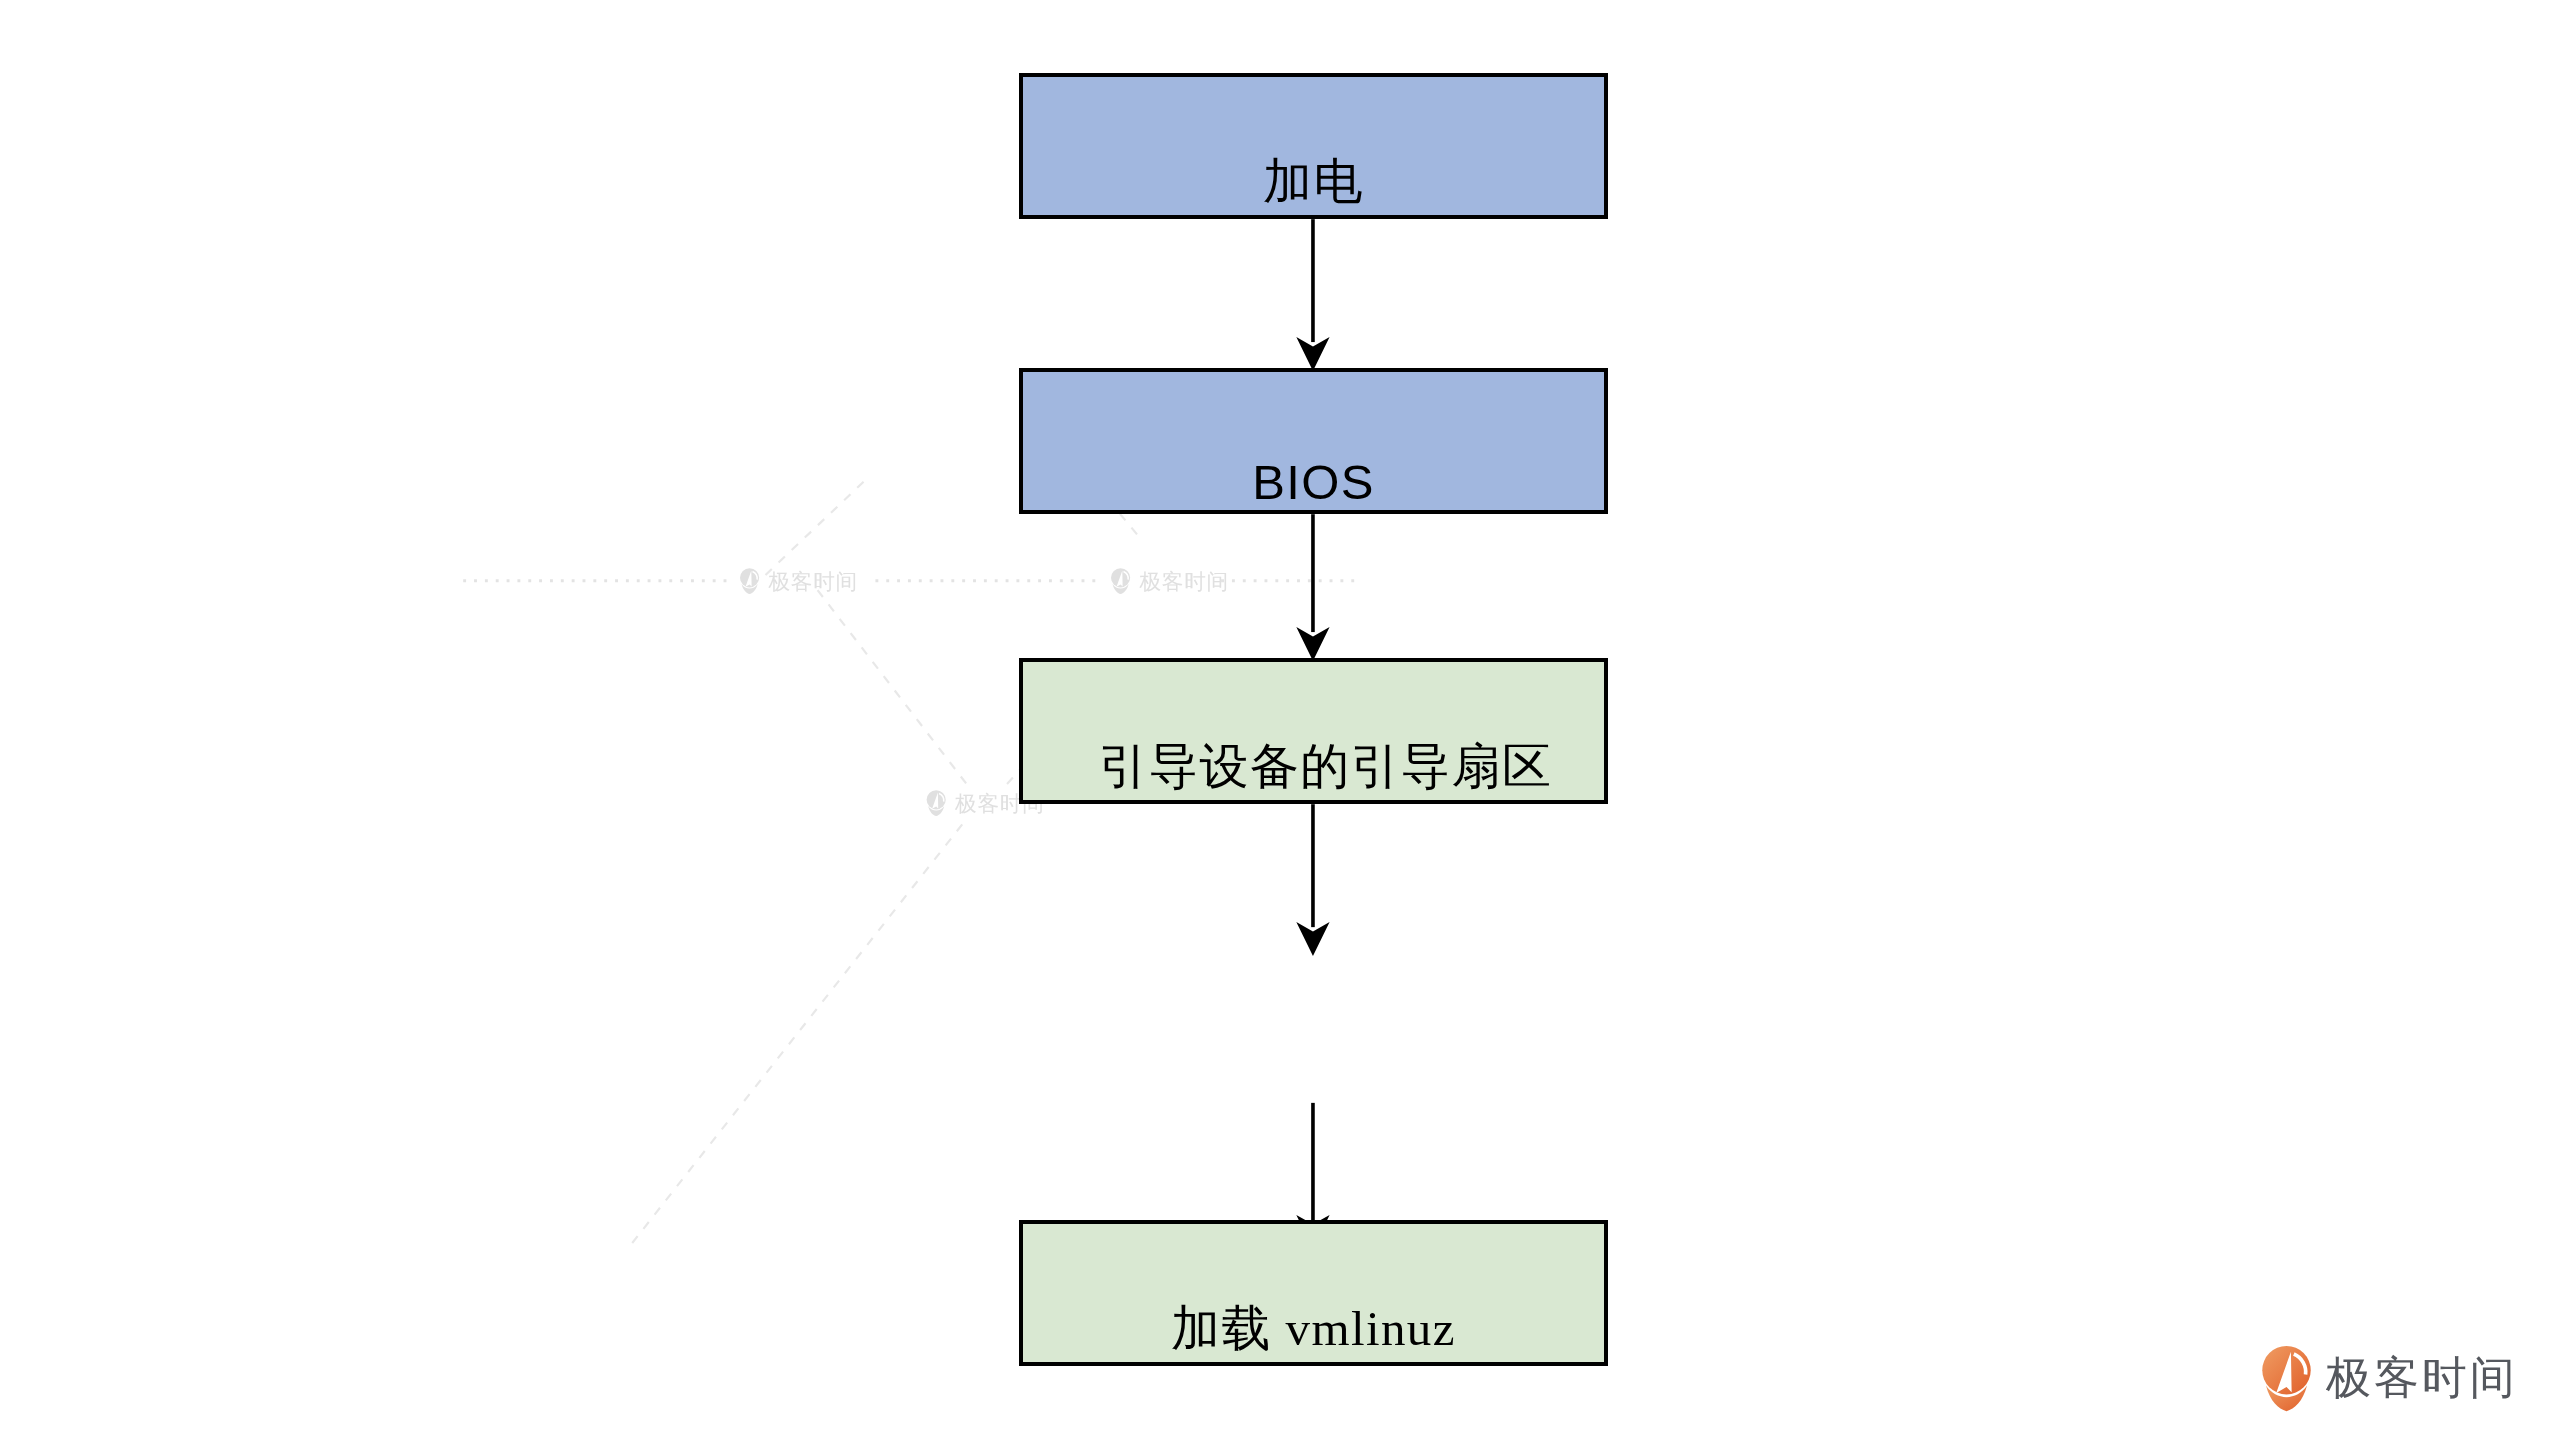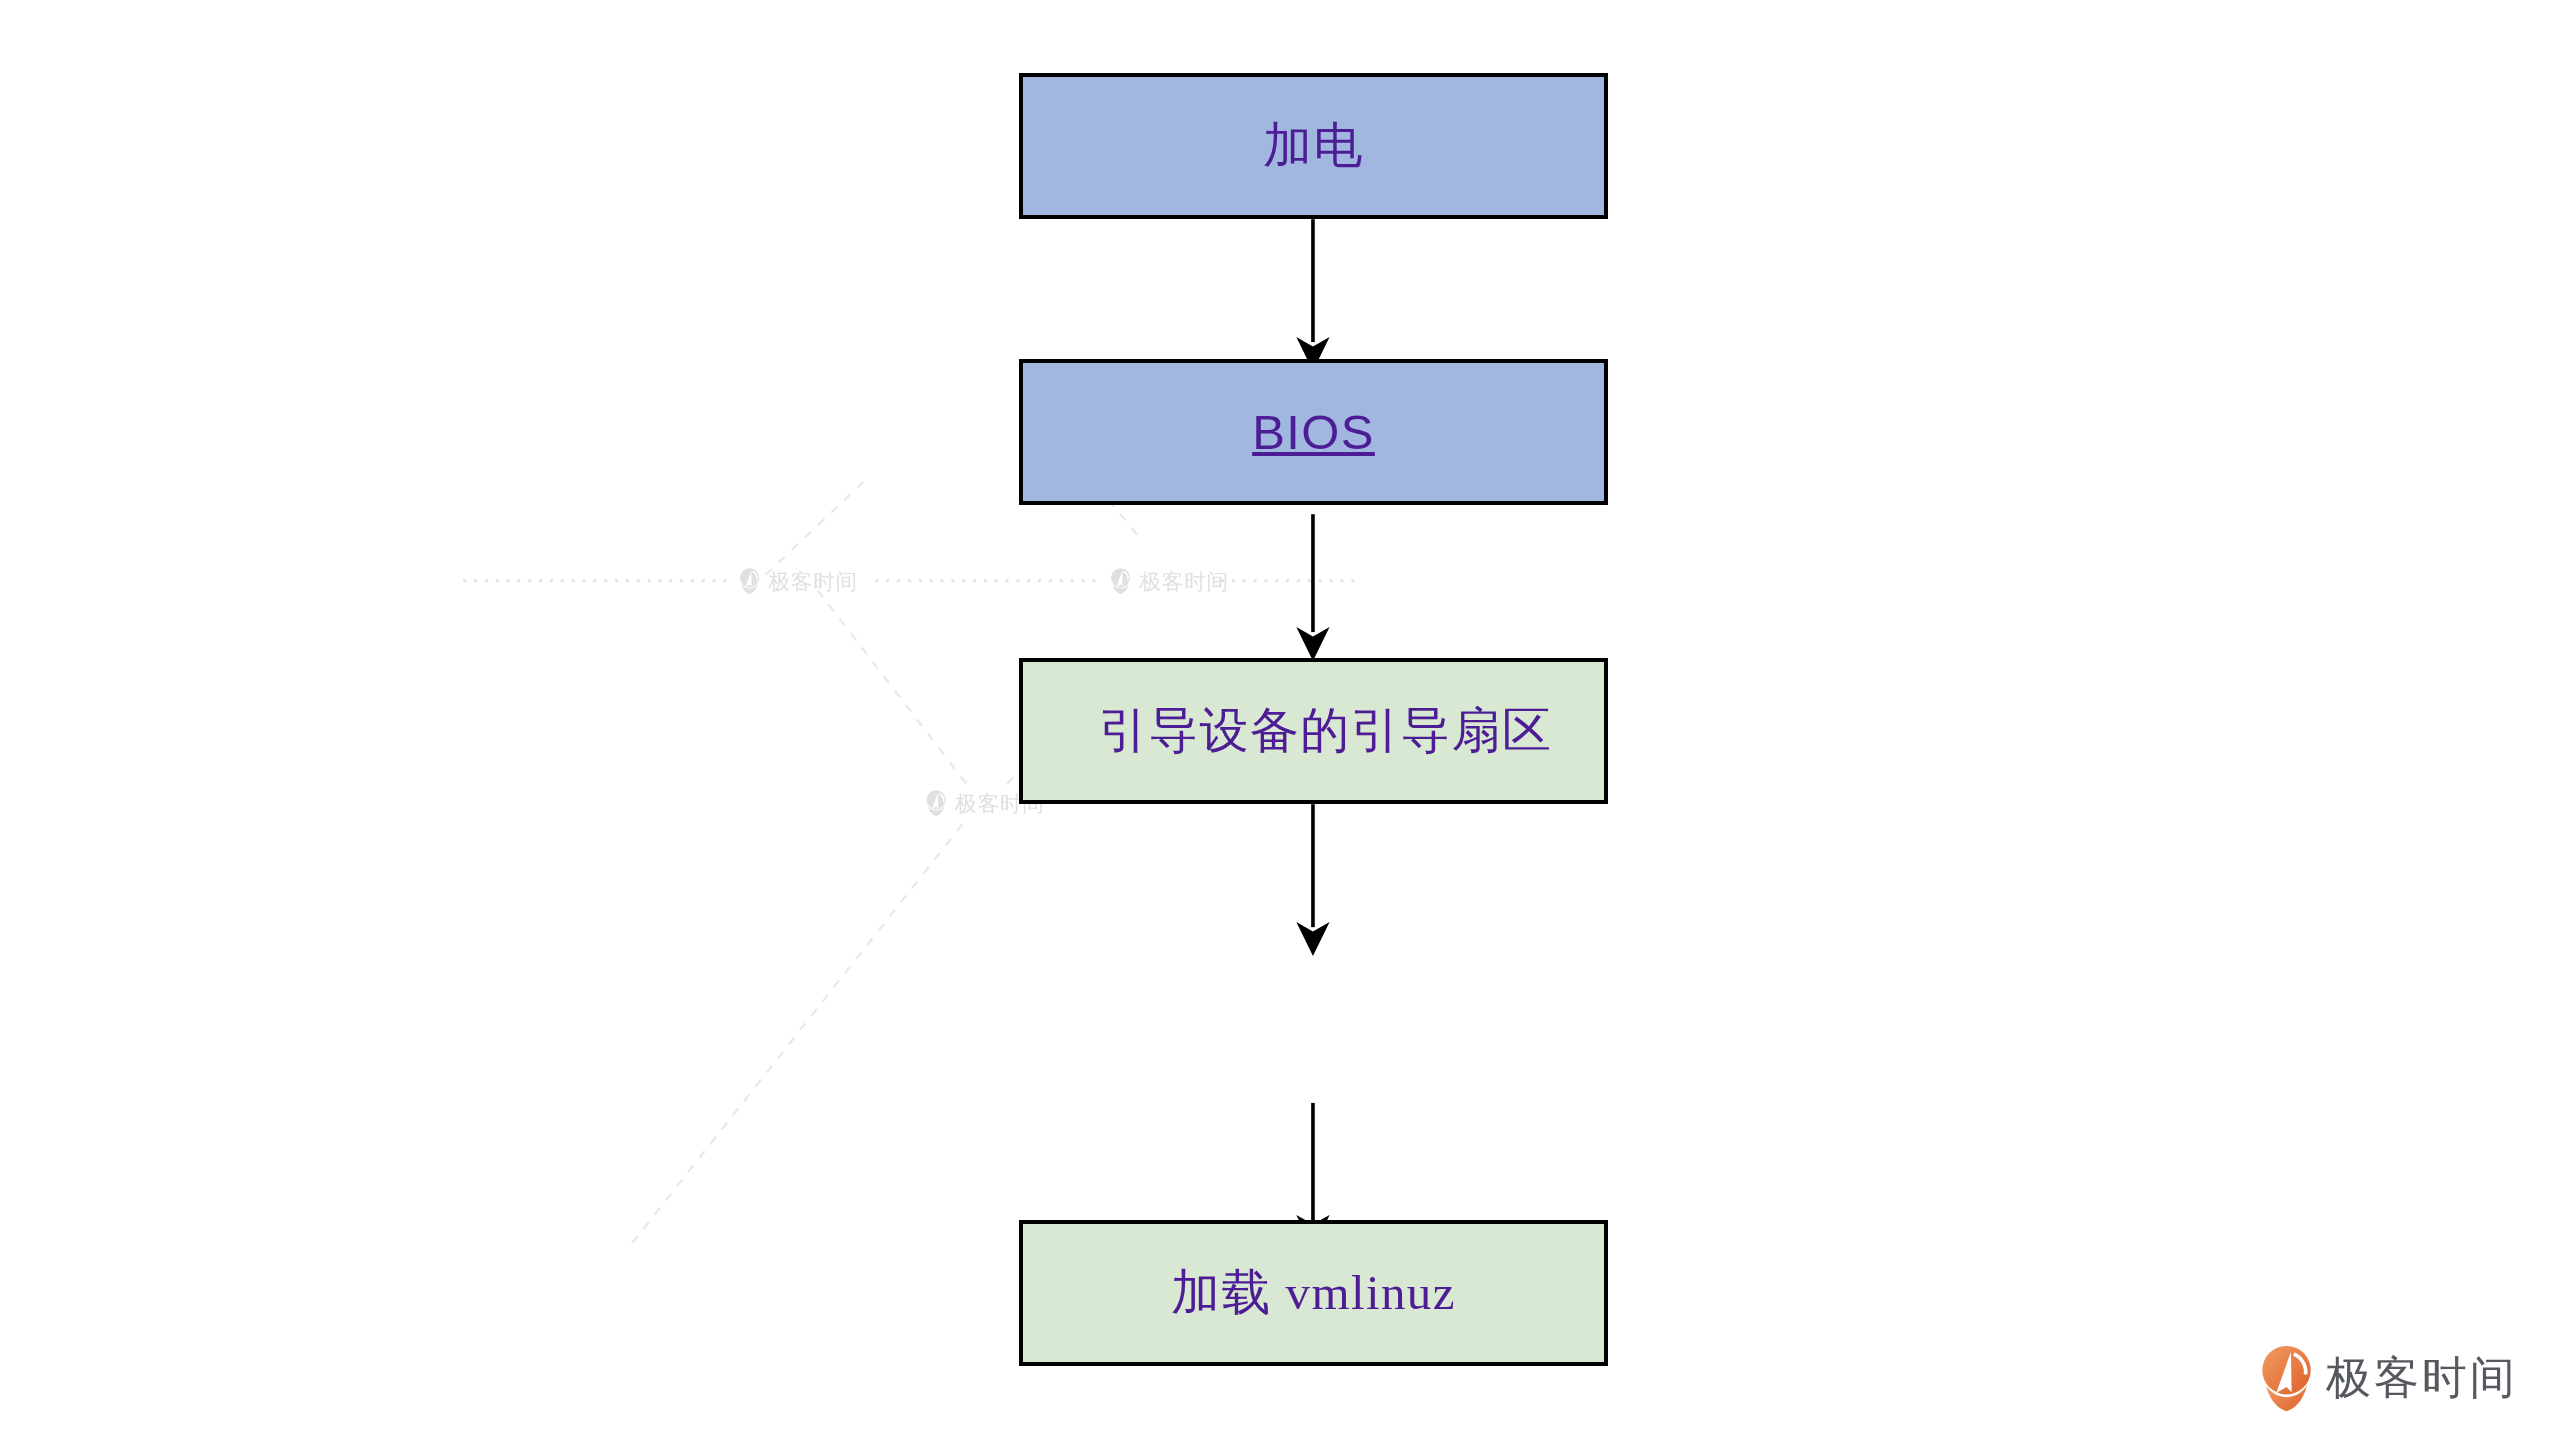--- a/index.html
+++ b/index.html
@@ -6,26 +6,26 @@
   body{width:2563px;height:1450px;font-family:"Liberation Sans","DejaVu Sans",sans-serif;}
   .stage{position:relative;width:2563px;height:1450px;background:var(--bg,#ffffff);overflow:hidden;}
 
   
   .layer{position:absolute;left:0;top:0;width:2563px;height:1450px;}
 
   
   .node{
     position:absolute;left:1019px;width:589px;height:146px;
     box-sizing:border-box;border:4.3px solid var(--line,#000);
-    display:flex;align-items:center;justify-content:center;
-    font-size:49px;letter-spacing:1.4px;color:#4c1d95;
+    display:flex;align-items:flex-end;justify-content:center;
+    font-size:49px;letter-spacing:1.4px;color:#000000;
   }
   .node.blue{background:var(--blue,#a1b7df);}
   .node.green{background:var(--green,#d9e8d2);}
-  .n1{top:73px;} .n2{top:359px;text-decoration:underline;} .n3{top:658px;padding-left:24px;} .n4{top:953px;} .n5{top:1220px;font-family:Liberation Serif, serif;}
+  .n1{top:73px;} .n2{top:368px;} .n3{top:658px;padding-left:24px;} .n4{top:953px;} .n5{top:1220px;font-family:Liberation Serif, serif;}
 
   
   .brand{position:absolute;left:2257px;top:1343px;display:flex;align-items:center;}
   .brand-text{
     margin-left:10px;font-size:45px;font-weight:500;letter-spacing:2.9px;
     color:var(--brand-text,#55585e);line-height:69px;white-space:nowrap;
   }
   .wm-text{font-size:30px;letter-spacing:1px;}
 </style>
 </head>

